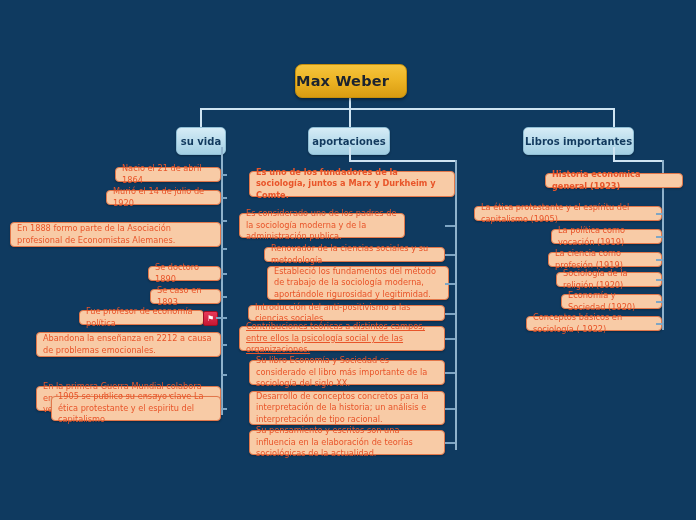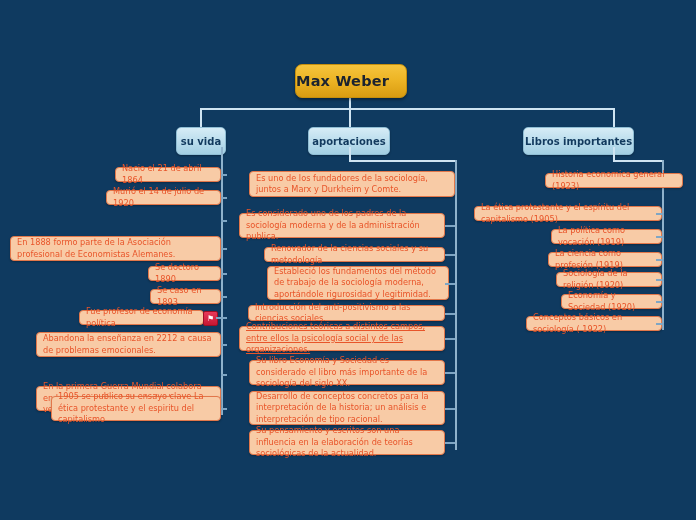--- a/index.html
+++ b/index.html
@@ -72,21 +72,21 @@
     border: 1px solid #e2774a;
     box-shadow: 0 1px 2px rgba(0,0,0,.28);
     color: #e8552a;
     font-size: 8.2px;
     line-height: 11.5px;
     padding: 4px 6px;
     box-sizing: border-box;
     display: flex;
     align-items: center;
   }
-  .leaf.bold { font-weight: normal; }
+  .leaf.bold { font-weight: bold; }
 
   
   .note-badge {
     position: absolute;
     width: 13px;
     height: 13px;
     border-radius: 2px;
     background: linear-gradient(180deg, #e8395a 0%, #c51733 100%);
     border: 1px solid #9d0f25;
     display: flex;
@@ -130,21 +130,21 @@
   </div>
   <div class="conn stub" style="left:221px; top:174px; width:6px;"></div>
 
   <div class="leaf" style="left:106px; top:190px; width:115px; height:15px;">
     <span>Murió el 14 de julio de 1920</span>
   </div>
   <div class="conn stub" style="left:221px; top:197px; width:6px;"></div>
 
   <div class="conn stub" style="left:221px; top:220px; width:6px;"></div>
 
-  <div class="leaf" style="left:10px; top:236px; width:211px; height:25px;">
+  <div class="leaf" style="left:10px; top:222px; width:211px; height:25px;">
     <span>En 1888 formo parte de la Asociación profesional de Economistas Alemanes.</span>
   </div>
   <div class="conn stub" style="left:221px; top:248px; width:6px;"></div>
 
   <div class="leaf" style="left:148px; top:266px; width:73px; height:15px;">
     <span>Se doctoro 1890</span>
   </div>
   <div class="conn stub" style="left:221px; top:273px; width:6px;"></div>
 
   <div class="leaf" style="left:150px; top:289px; width:71px; height:15px;">
@@ -174,21 +174,21 @@
   <div class="conn stub" style="left:221px; top:408px; width:6px;"></div>
 
   <div class="conn v" style="left:349px; top:147px; height:14px;"></div>
   <div class="conn h" style="left:349px; top:160px; width:106px;"></div>
   <div class="conn v spine" style="left:455px; top:160px; height:290px;"></div>
 
   <div class="leaf bold" style="left:249px; top:171px; width:206px; height:26px;">
     <span>Es uno de los fundadores de la sociología, juntos a Marx y Durkheim y Comte.</span>
   </div>
 
-  <div class="leaf" style="left:239px; top:213px; width:206px; height:25px;">
+  <div class="leaf" style="left:239px; top:213px; width:166px; height:25px;">
     <span>Es considerado uno de los padres de la sociología moderna y de la administración publica.</span>
   </div>
   <div class="conn stub" style="left:445px; top:225px; width:10px;"></div>
 
   <div class="leaf" style="left:264px; top:247px; width:181px; height:15px;">
     <span>Renovador de la ciencias sociales y su metodología</span>
   </div>
   <div class="conn stub" style="left:445px; top:254px; width:10px;"></div>
 
   <div class="leaf" style="left:239px; top:266px; width:182px; height:34px;margin-left:28px;">

